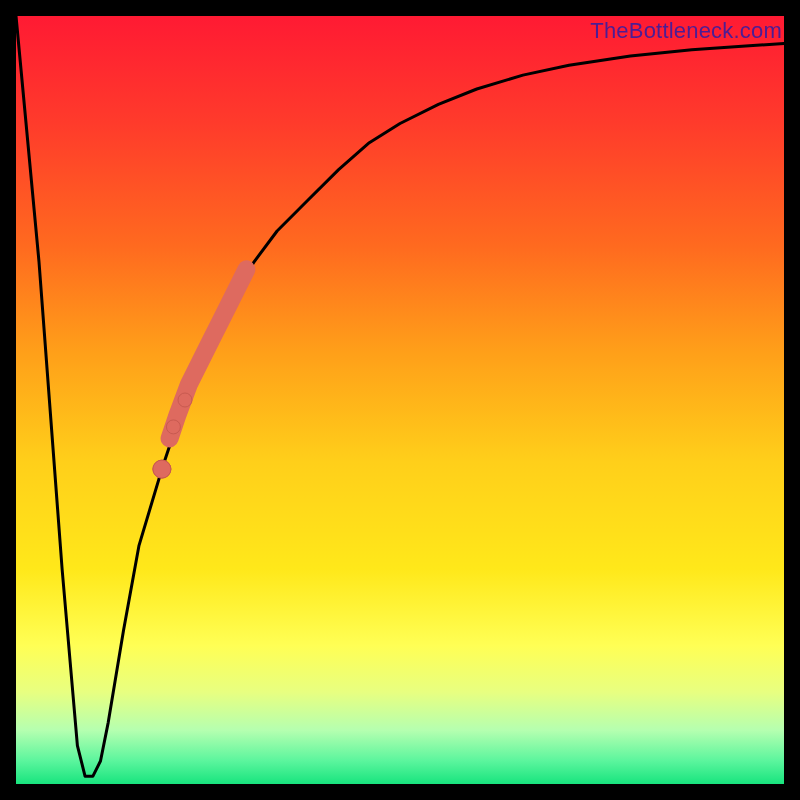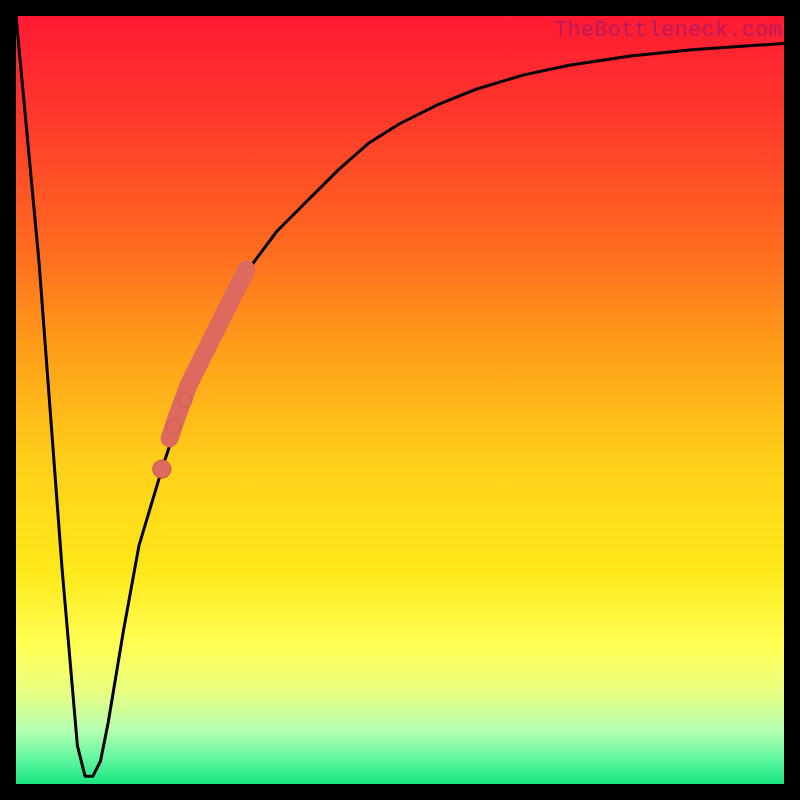--- a/index.html
+++ b/index.html
@@ -50,27 +50,26 @@
   }
   .frame .top    { left:0; top:0;    width:800px; height:16px; }
   .frame .bottom { left:0; top:784px; width:800px; height:16px; }
   .frame .left   { left:0; top:0;    width:16px;  height:800px; }
   .frame .right  { left:784px; top:0; width:16px; height:800px; }
 
   .watermark {
     position: absolute;
     top: 18px;
     right: 18px;
-    color: #be185d;
+    color: #4c1d95;
     font-size: 22px;
     font-weight: 500;
     letter-spacing: 0.2px;
     user-select: none;
     z-index: 5;
-    font-family: Liberation Mono, monospace;
   }
 
   svg.curve-layer {
     position: absolute;
     left: 16px;
     top: 16px;
     width: 768px;
     height: 768px;
     overflow: visible;
   }

